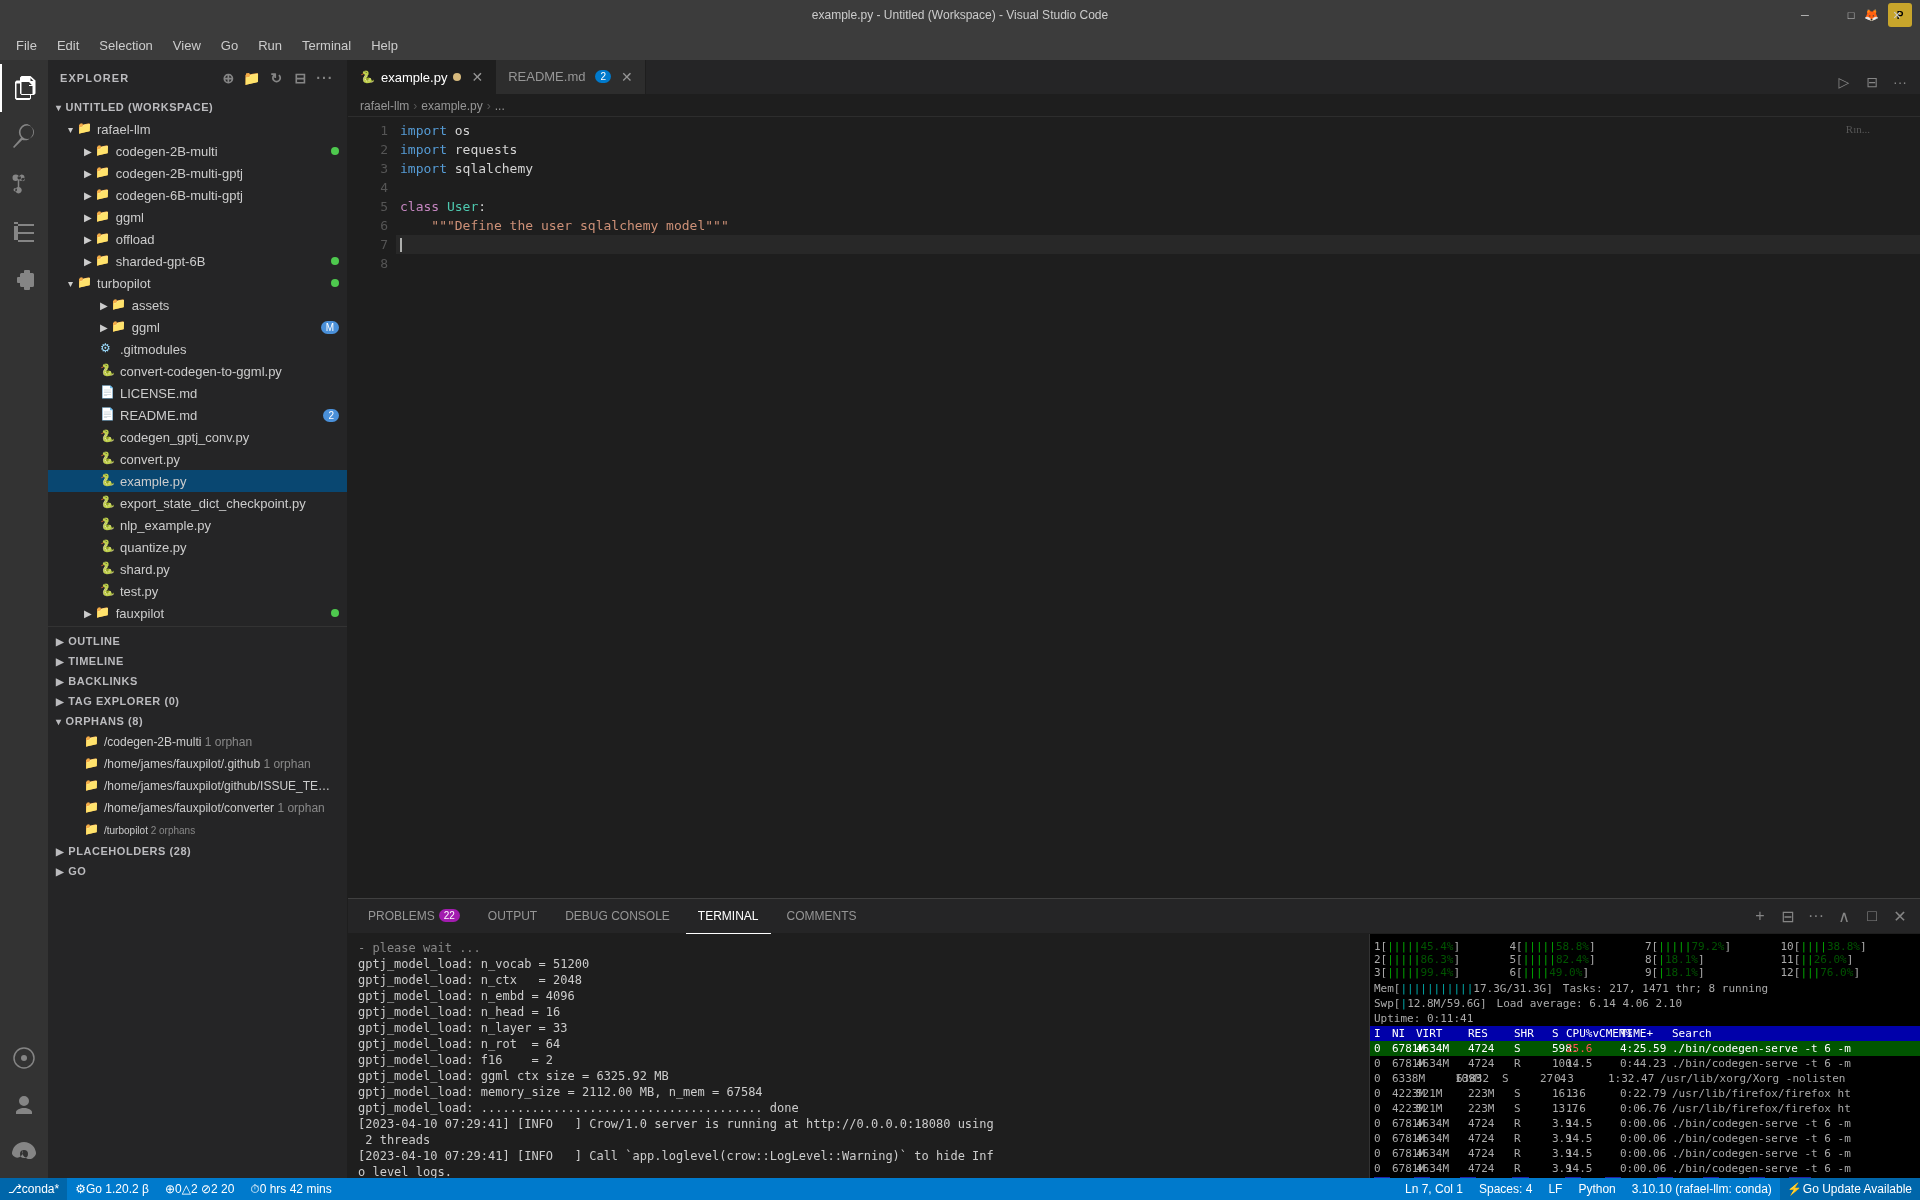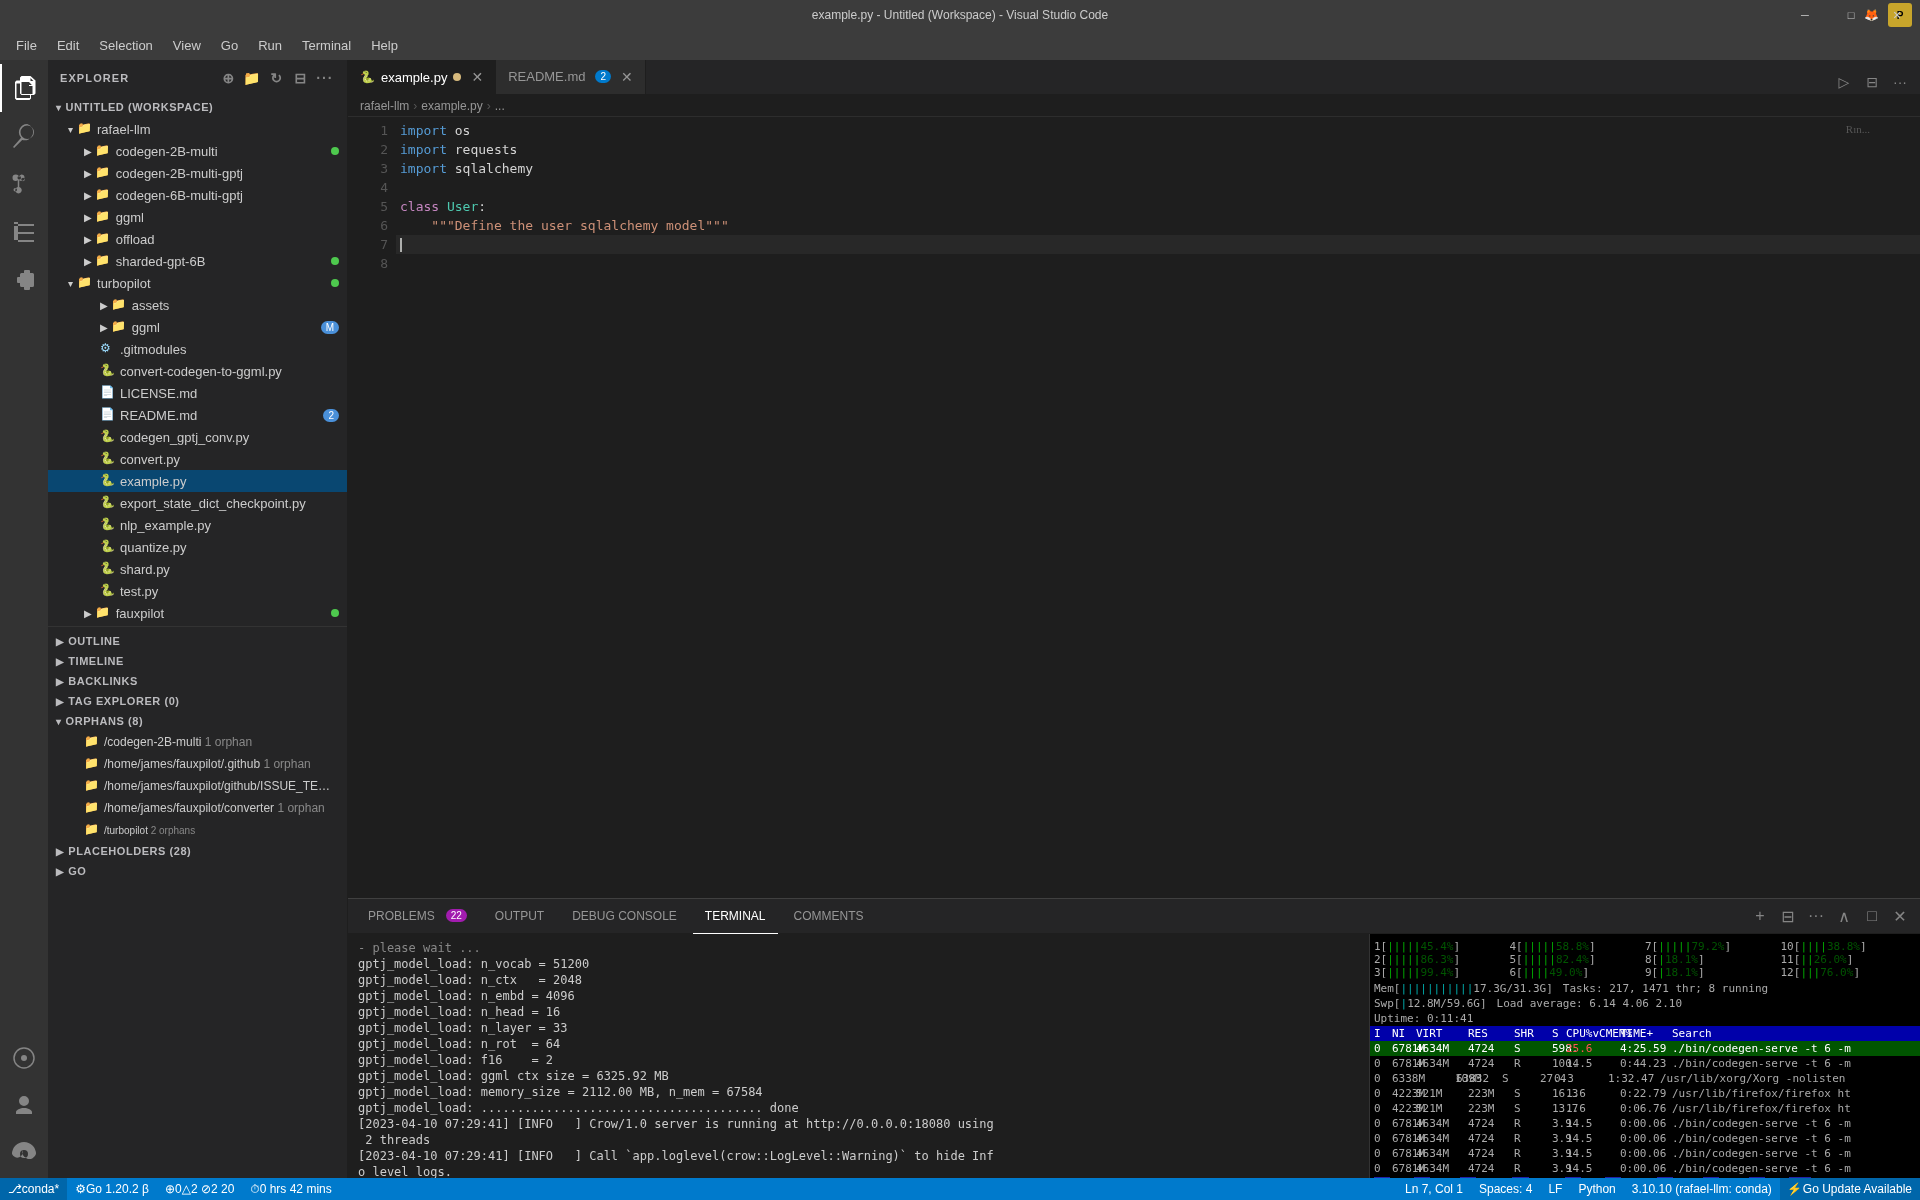--- a/index.html
+++ b/index.html
@@ -307,21 +307,21 @@
       align-items: center;
       border-bottom: 1px solid transparent;
     }
     .panel-tab.active { color: #ffffff; border-bottom: 1px solid #ffffff; }
     .panel-tab-badge {
       background: #a21caf;
       color: white;
       border-radius: 10px;
       padding: 1px 5px;
       font-size: 10px;
-      margin-left: 11px;
+      margin-left: 4px;
     }
     .panel-right-actions {
       margin-left: auto;
       display: flex;
       gap: 4px;
       align-items: center;
     }
     .panel-action-btn {
       width: 24px; height: 24px;
       display: flex; align-items: center; justify-content: center;

